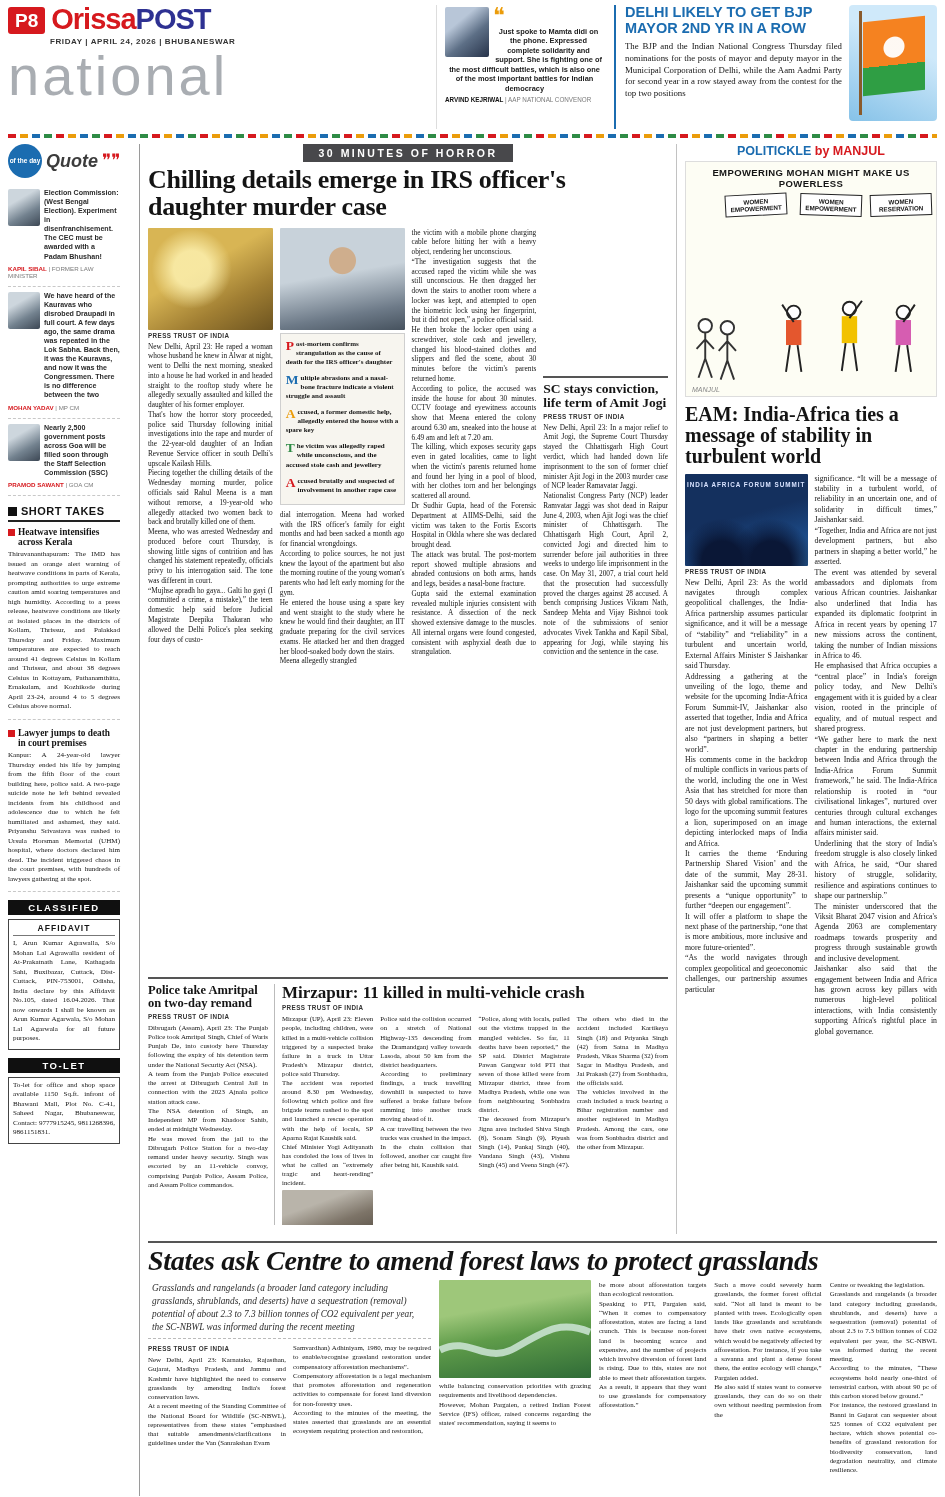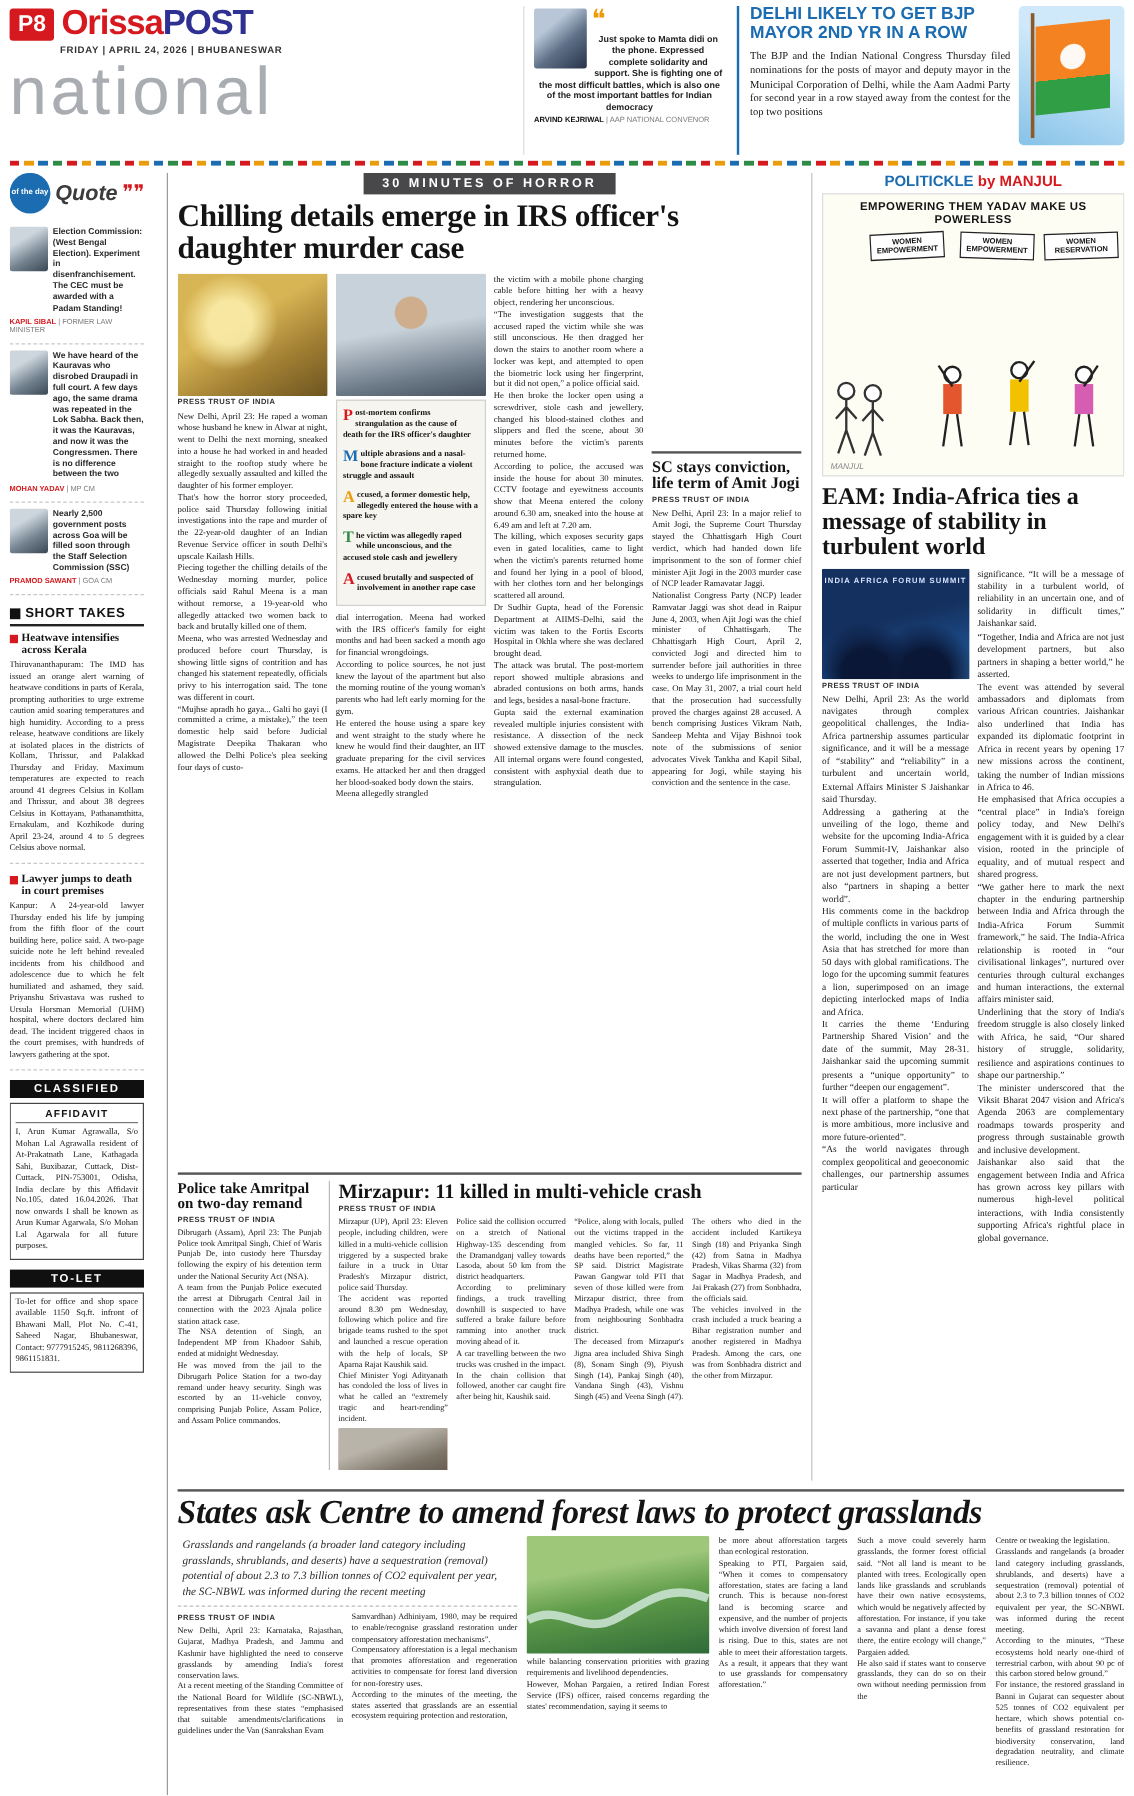--- a/index.html
+++ b/index.html
@@ -214,21 +214,21 @@
     <aside class="rail">
       <div class="qod">
         <div class="qod-badge">of the day</div>
         <div class="qod-word">Quote</div>
         <div class="qod-marks">❞❞</div>
       </div>
 
       <div class="railquote">
         <div class="rq-row">
           <div class="rq-thumb"></div>
-          <p class="rq-text">Election Commission: (West Bengal Election). Experiment in disenfranchisement. The CEC must be awarded with a Padam Standing!</p>
+          <p class="rq-text">Election Commission: (West Bengal Election). Experiment in disenfranchisement. The CEC must be awarded with a Padam Bhushan!</p>
         </div>
         <div class="rq-byline">
           <span class="rq-name">KAPIL SIBAL</span>
           <span class="rq-role">| FORMER LAW MINISTER</span>
         </div>
       </div>
 
       <div class="railquote">
         <div class="rq-row">
           <div class="rq-thumb"></div>
@@ -365,21 +365,21 @@
             </article>
           </div>
         </div>
 
         <div class="rightcol">
           <div class="kicker">
             <span class="k-blue">POLITICKLE</span>
             <span class="k-red">by MANJUL</span>
           </div>
           <div class="cartoon">
-            <div class="cartoon-title">EMPOWERING THEM YADAV MAKE US POWERLESS</div>
+            <div class="cartoon-title">EMPOWERING MOHAN MIGHT MAKE US POWERLESS</div>
             <div class="placard" style="left:28%;transform:translateX(-50%) rotate(-3deg)">WOMEN EMPOWERMENT</div>
             <div class="placard" style="left:58%;transform:translateX(-50%) rotate(2deg)">WOMEN EMPOWERMENT</div>
             <div class="placard" style="left:86%;transform:translateX(-50%) rotate(-2deg)">WOMEN RESERVATION</div>
             <svg class="cartoon-svg" viewBox="0 0 260 150">
               <g stroke="#333" fill="none" stroke-width="2">
                 <circle cx="20" cy="80" r="7" fill="#fff"></circle>
                 <path d="M20 87 L20 114 M20 94 L11 104 M20 94 L29 104 M20 114 L13 134 M20 114 L27 134"></path>
                 <circle cx="43" cy="82" r="7" fill="#fff"></circle>
                 <path d="M43 89 L43 116 M43 96 L34 106 M43 96 L52 106 M43 116 L36 136 M43 116 L50 136"></path>
               </g>

